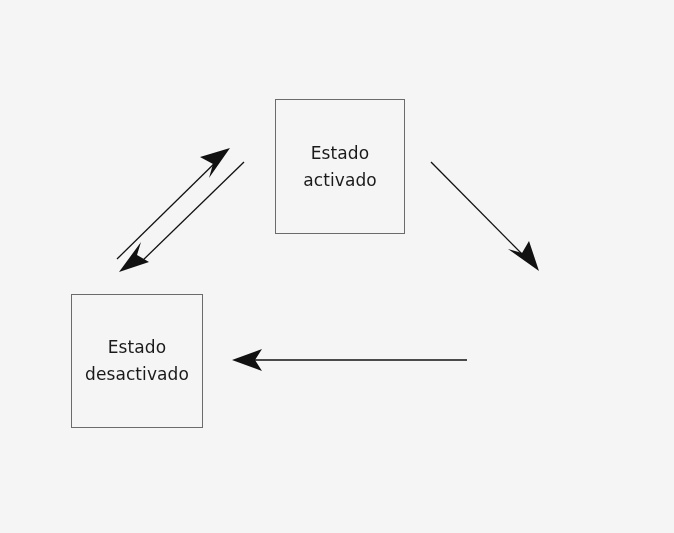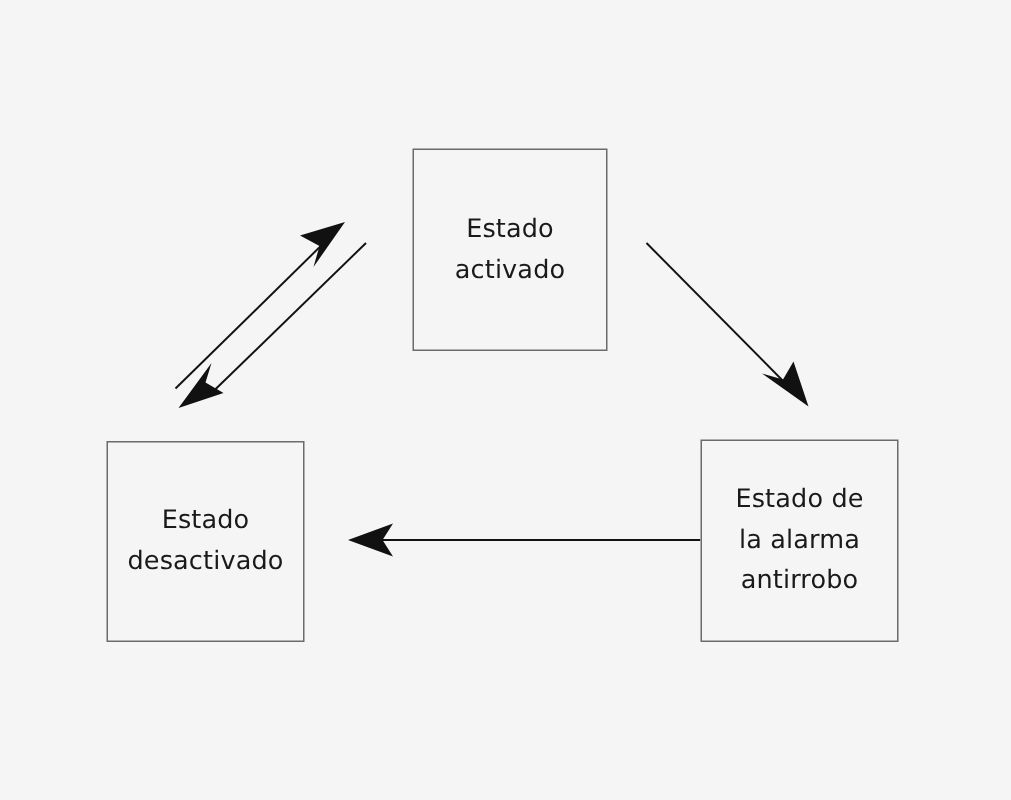--- a/index.html
+++ b/index.html
@@ -97,19 +97,14 @@
   <div class="state-box" id="box-activado">
     <div class="state-label">Estado
 activado</div>
   </div>
 
   <div class="state-box" id="box-desactivado">
     <div class="state-label">Estado
 desactivado</div>
   </div>
 
-  <div class="state-box" id="box-alarma">
-    <div class="state-label">Estado de
-la alarma
-antirrobo</div>
-  </div>
 
 </div>
 
 </body></html>

